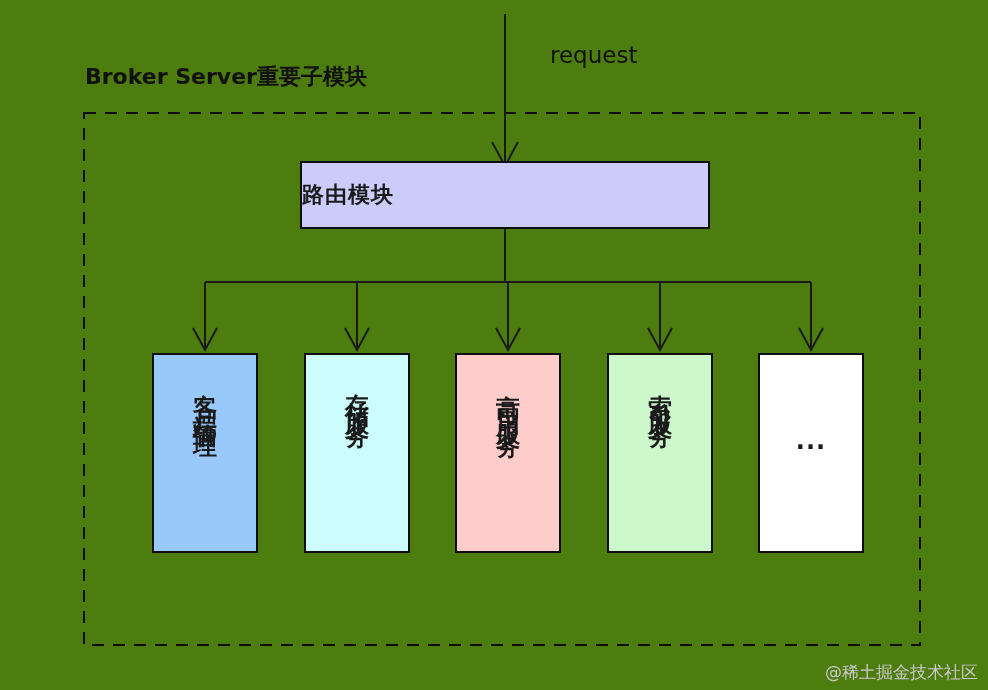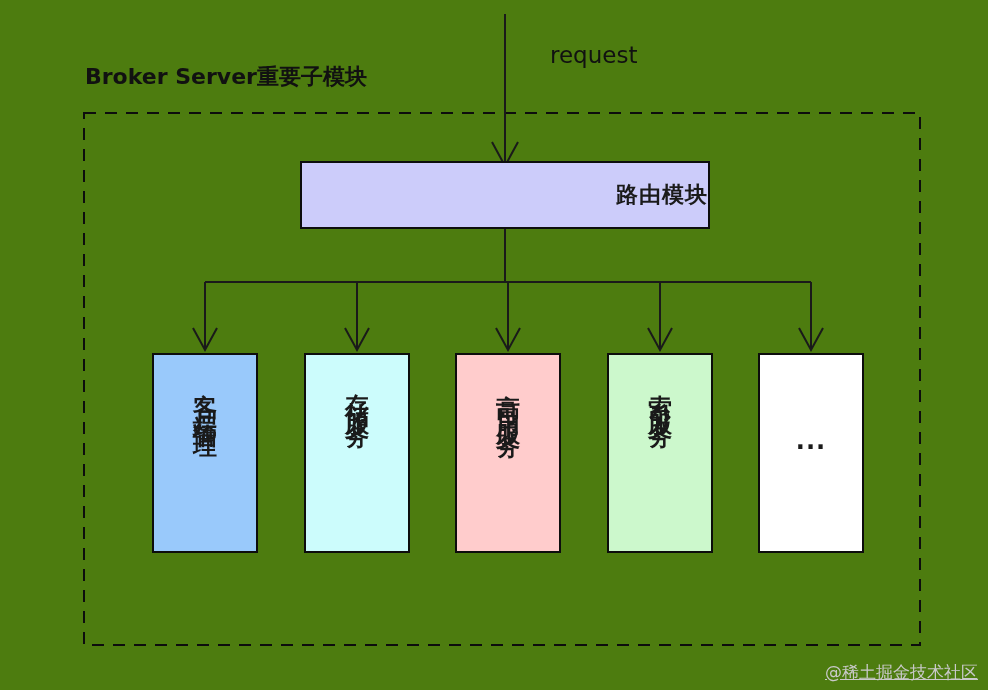--- a/index.html
+++ b/index.html
@@ -43,21 +43,21 @@
   }
   .router-box {
     position: absolute;
     left: 300px;
     top: 161px;
     width: 406px;
     height: 64px;
     border: 2px solid #0d0d0d;
     display: flex;
     align-items: center;
-    justify-content: flex-end;
+    justify-content: flex-start;
   }
   .router-box .box-label {
     font-size: 22px;
     font-weight: bold;
     color: #1a1a1a;
     letter-spacing: 1px;
   }
   .module-box {
     position: absolute;
     top: 353px;
@@ -87,21 +87,20 @@
     padding-bottom: 24px;
     font-size: 24px;
   }
   .watermark {
     position: absolute;
     right: 10px;
     top: 661px;
     font-size: 17px;
     color: #c9c9c9;
     white-space: nowrap;
-    text-decoration: underline;
   }
 </style>
 </head>
 <body>
 
 <div class="stage">
 
   <div class="diagram-title">Broker Server重要子模块</div>
 
   <div class="request-label">request</div>

